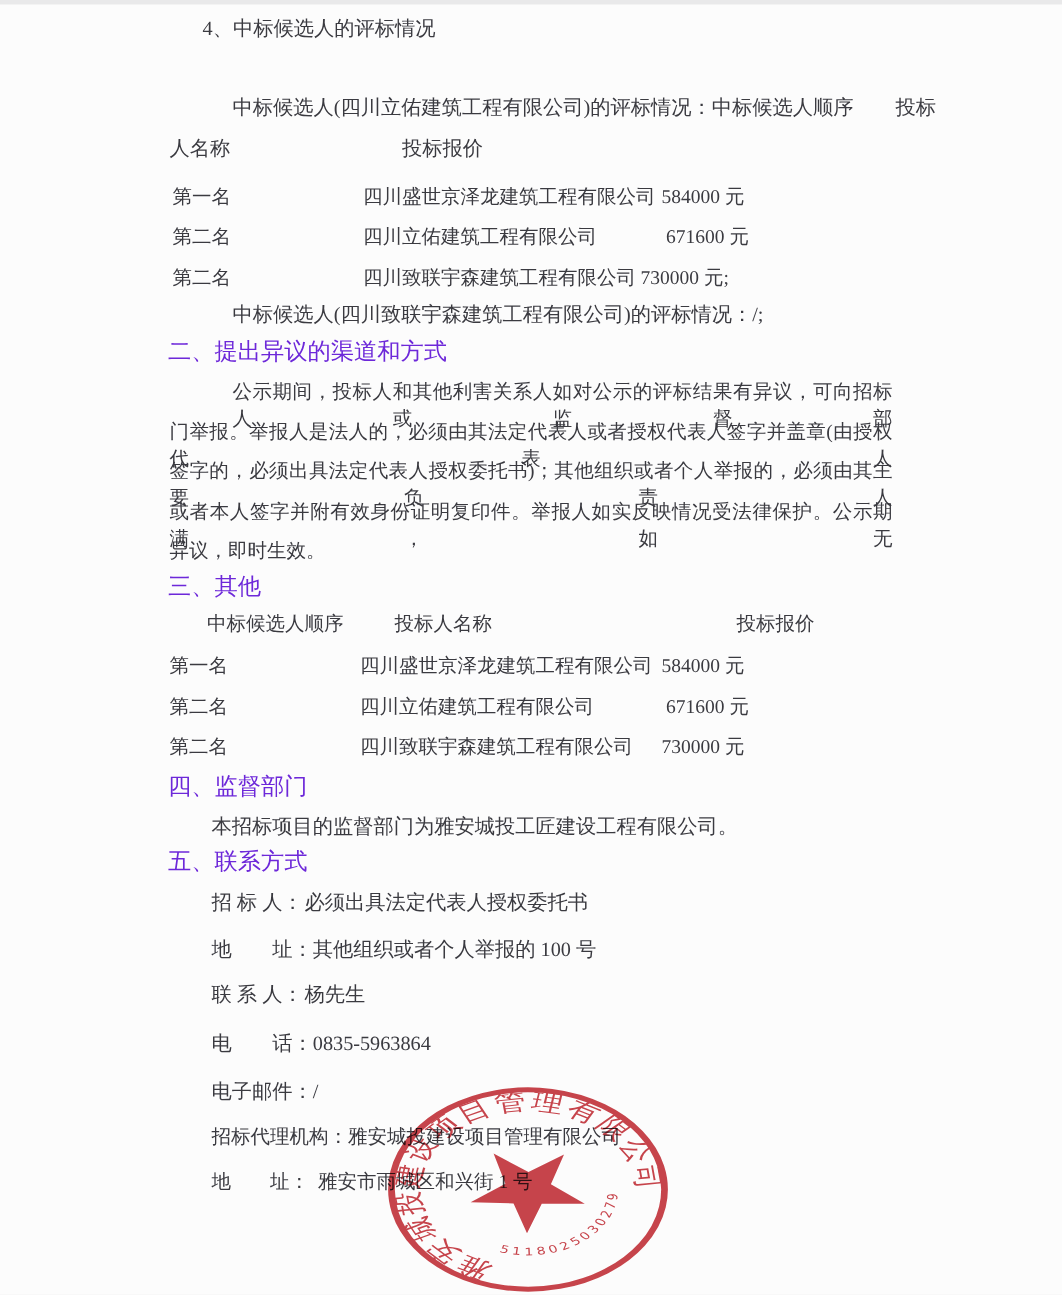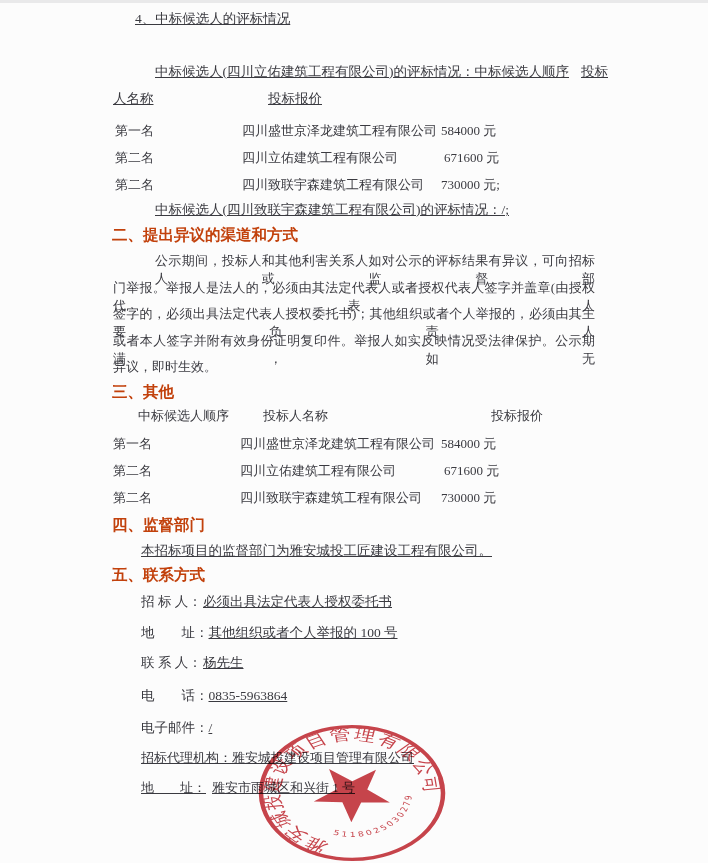--- a/index.html
+++ b/index.html
@@ -6,31 +6,31 @@
   body{
     width:708px;height:863px;
     background:#f2f2f2;
     font-family:"Liberation Serif","DejaVu Serif",serif;
   }
   .page{
     position:relative;width:708px;height:863px;overflow:hidden;
     background:#fcfcfc;color:#3a3a40;
     border-top:3px solid #e9e9ea;box-sizing:border-box;
   }
-  .t{position:absolute;white-space:pre;font-size:13px;line-height:18px;text-decoration:underline;}
+  .t{position:absolute;white-space:pre;font-size:13px;line-height:18px;}
   .t.sm{font-size:13px;}
   .t.md{font-size:13.5px;}
-  .heading{position:absolute;white-space:pre;font-weight:bold;font-size:15.5px;color:#c2410c;line-height:20px;}
+  .heading{position:absolute;white-space:pre;font-weight:normal;font-size:15.5px;color:#6d28d9;line-height:20px;}
   .paraline{position:absolute;font-size:13px;line-height:18px;color:#3a3a40;
     text-align:justify;text-align-last:justify;}
   .paraline.last{text-align:left;text-align-last:left;}
   .cell{position:absolute;white-space:pre;font-size:13px;line-height:18px;font-family:Liberation Serif, serif;}
   .label{display:inline-block;min-width:62px;}
   .val{margin-left:6px;}
-  .gap-b{margin-left:12px;}
+  .gap-b{margin-left:28px;}
   .stamp{
     position:absolute;left:252px;top:690px;width:200px;height:200px;
     transform:scale(1,.73) rotate(-35deg);
     transform-origin:50% 50%;
     mix-blend-mode:multiply;opacity:.92;
   }
   .stamp svg{width:100%;height:100%;}
 </style>
 </head>
 <body>
@@ -49,21 +49,21 @@
       <span class="cell" style="left:441px;top:119px">584000 元</span>
     </div>
     <div>
       <span class="cell" style="left:115px;top:146px">第二名</span>
       <span class="cell" style="left:242px;top:146px">四川立佑建筑工程有限公司</span>
       <span class="cell" style="left:444px;top:146px">671600 元</span>
     </div>
     <div>
       <span class="cell" style="left:115px;top:173px">第二名</span>
       <span class="cell" style="left:242px;top:173px">四川致联宇森建筑工程有限公司</span>
-      <span class="cell" style="left:441px;top:173px">730000 元;</span>
+      <span class="cell" style="left:427px;top:173px">730000 元;</span>
     </div>
   </div>
 
   <div class="t md" style="left:155px;top:198px">中标候选人(四川致联宇森建筑工程有限公司)的评标情况：/;</div>
 
   <div class="heading" style="left:112px;top:222px">二、提出异议的渠道和方式</div>
   <div class="paraline" style="left:113px;top:276px;width:482px">门举报。举报人是法人的，必须由其法定代表人或者授权代表人签字并盖章(由授权代表人</div>
   <div class="paraline" style="left:155px;top:249px;width:440px">公示期间，投标人和其他利害关系人如对公示的评标结果有异议，可向招标人或监督部</div>
   <div class="paraline" style="left:113px;top:302px;width:482px">签字的，必须出具法定代表人授权委托书)；其他组织或者个人举报的，必须由其主要负责人</div>
   <div class="paraline" style="left:113px;top:329px;width:482px">或者本人签字并附有效身份证明复印件。举报人如实反映情况受法律保护。公示期满，如无</div>

